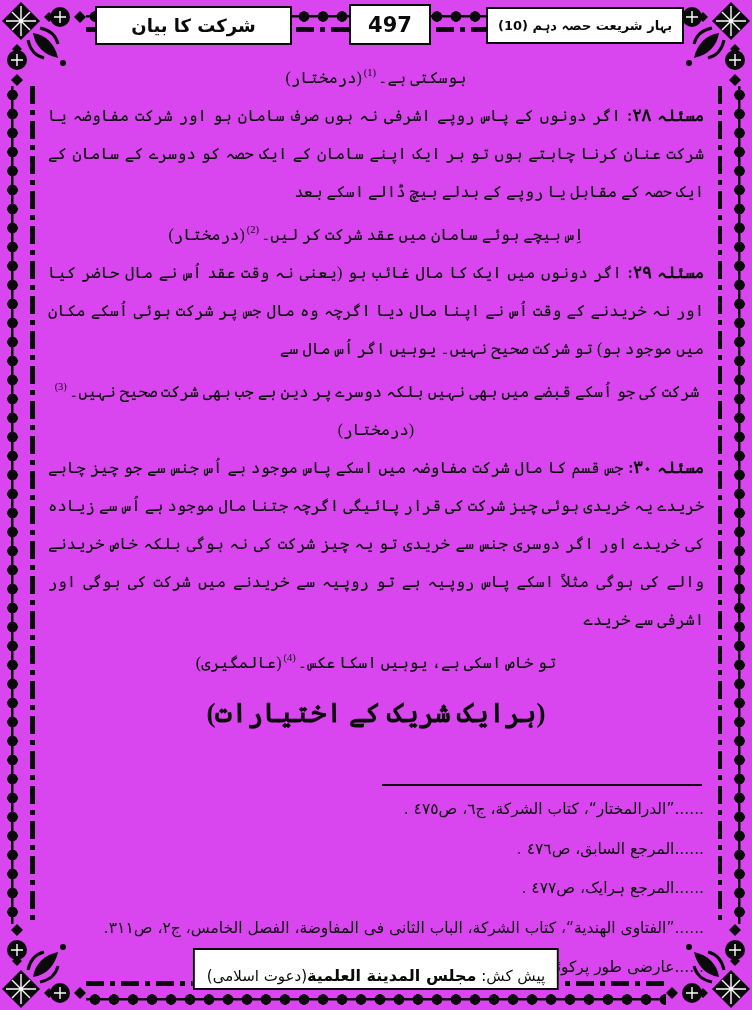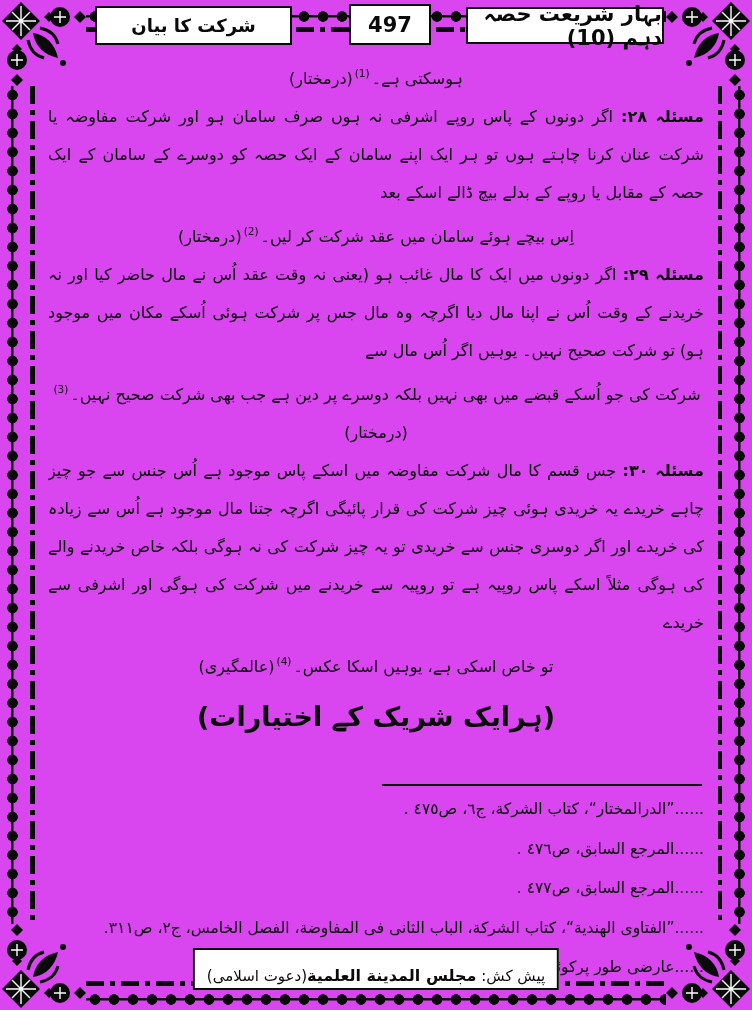--- a/index.html
+++ b/index.html
@@ -51,25 +51,25 @@
   .corner.tr{right:0;top:0;transform:scaleX(-1);}
   .corner.bl{left:0;bottom:0;transform:scaleY(-1);}
   .corner.br{right:0;bottom:0;transform:scale(-1,-1);}
   
   .hbox{
     position:absolute;z-index:3;background:#ffffff;border:2.5px solid #0a0a0a;
     display:flex;align-items:center;justify-content:center;box-sizing:border-box;
   }
   .hbox-chapter{left:95px;top:6px;width:197px;height:39px;font-size:18px;font-weight:bold;}
   .hbox-page{left:349px;top:4px;width:82px;height:41px;font-size:21px;font-weight:bold;font-family:"DejaVu Sans",sans-serif;direction:ltr;}
-  .hbox-book{left:466px;top:7px;width:198px;height:37px;font-size:21px;font-weight:bold;}
+  .hbox-book{left:486px;top:7px;width:198px;height:37px;font-size:13px;font-weight:bold;}
   
   .content{
     position:absolute;left:48px;right:48px;top:54px;height:690px;overflow:hidden;
-    z-index:2;direction:rtl;text-align:justify;font-size:16px;line-height:38px;
+    z-index:2;direction:rtl;text-align:justify;font-size:16px;line-height:38px;font-family:Liberation Serif, serif;
   }
   .content p{margin:0;}
   .centered{text-align:center;}
   .masla-label{font-weight:bold;}
   sup.fnm{font-size:10.5px;direction:ltr;unicode-bidi:embed;vertical-align:7px;padding:0 2px;}
   .heading{
     text-align:center;font-weight:bold;font-size:27px;line-height:42px;
     margin:10px 0 8px;letter-spacing:0;
   }
   
@@ -238,21 +238,21 @@
     </p>
 
     <h2 class="heading">(ہرایک شریک کے اختیارات)</h2>
 
   </div>
 
   <div class="footnotes">
     <div class="fn-sep"></div>
     <div class="fn-line">......”الدرالمختار“، کتاب الشرکة، ج٦، ص٤٧٥ .</div>
     <div class="fn-line">......المرجع السابق، ص٤٧٦ .</div>
-    <div class="fn-line">......المرجع السابق، ص٤٧٧ .</div>
+    <div class="fn-line">......المرجع ہرایک، ص٤٧٧ .</div>
     <div class="fn-line">......”الفتاوی الهندیة“، کتاب الشرکة، الباب الثانی فی المفاوضة، الفصل الخامس، ج٢، ص٣١١.</div>
     <div class="fn-row">
       <span>......عارضی طور پرکوئی چیز لینا۔</span>
       <span>......فضول خرچ۔</span>
     </div>
   </div>
 
   <div class="footer-box">
     <span>پیش کش:</span>
     <b>مجلس المدینة العلمیة</b><span>(دعوت اسلامی)</span>

